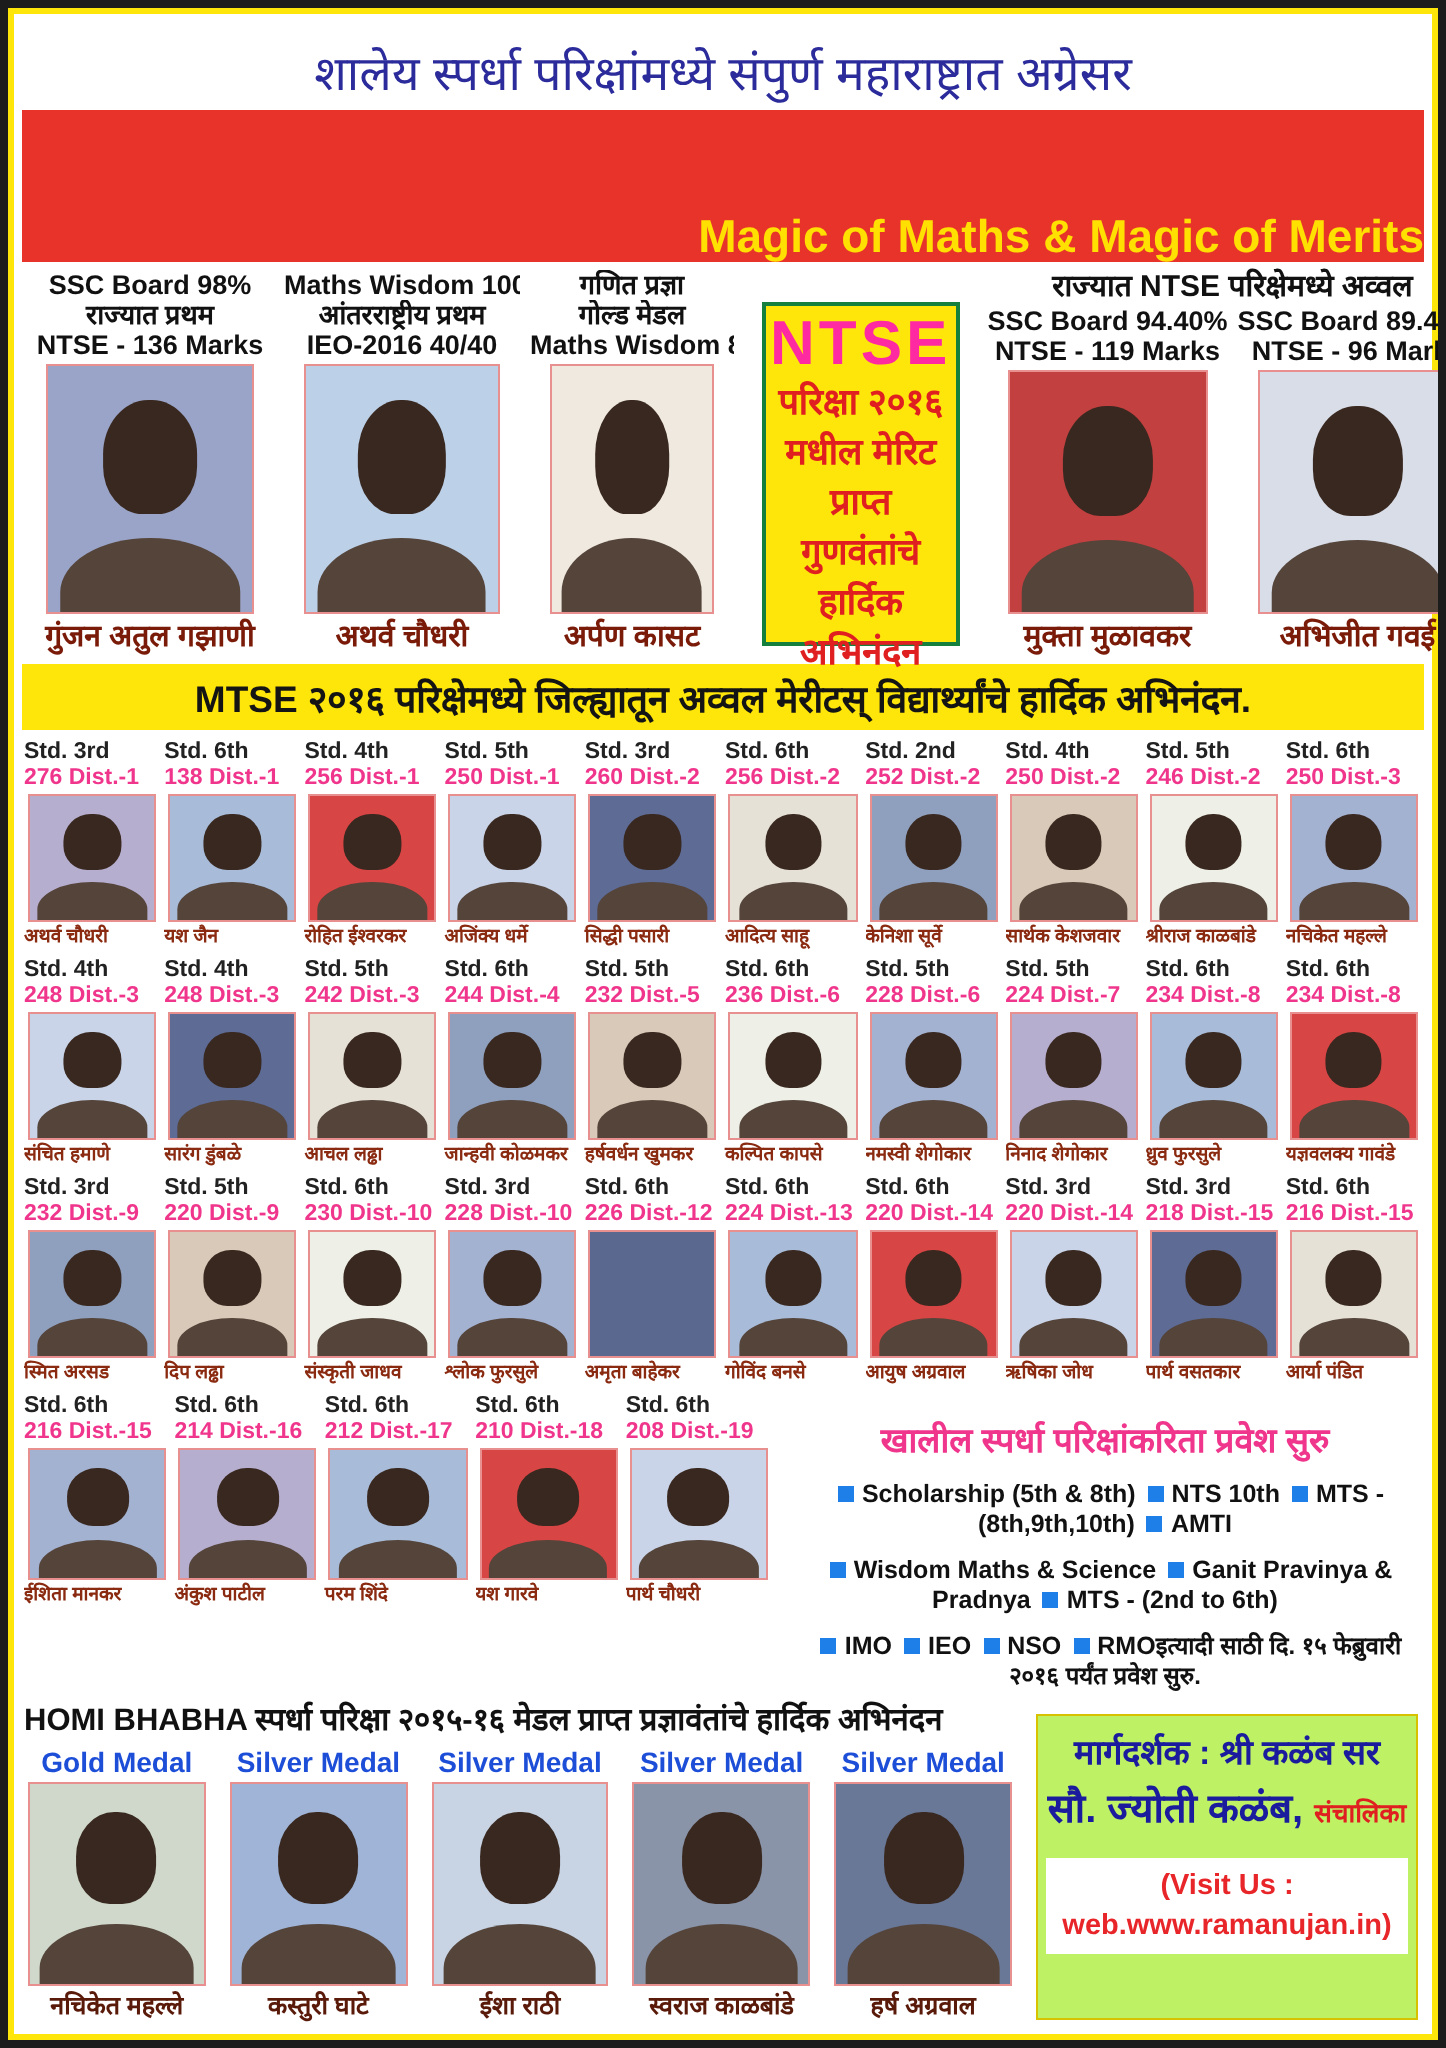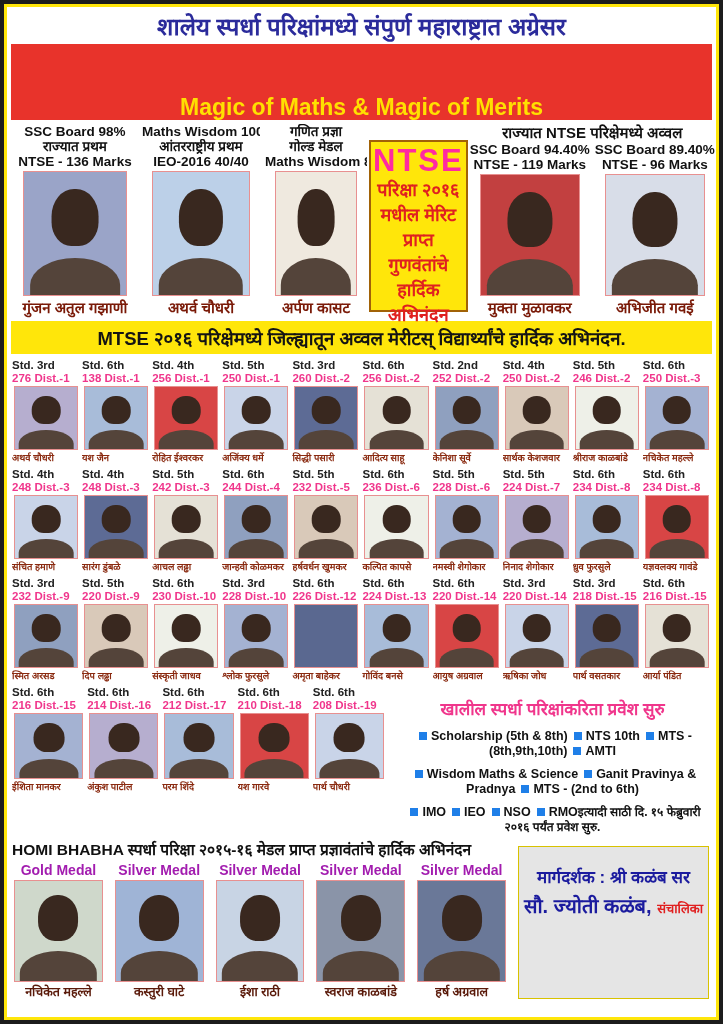--- a/index.html
+++ b/index.html
@@ -1,37 +1,37 @@
 <!DOCTYPE html>
 <html><head>
 <meta charset="utf-8">
 <style>
   html,body{margin:0;padding:0;background:#555;}
   *{box-sizing:border-box;font-family:"Liberation Sans","DejaVu Sans",sans-serif;}
   .poster{width:723px;height:1024px;margin:0 auto;background:#fff;border:4px solid #1c1c1c;
           box-shadow:inset 0 0 0 3px #ffe60a;overflow:hidden;position:relative;padding:3px 5px;}
   
-  .tagline{text-align:center;font-weight:bold;font-size:24px;color:#2b2b9b;padding:7px 0 4px;line-height:26px;}
+  .tagline{text-align:center;font-weight:normal;font-size:24px;color:#2b2b9b;padding:18px 0 4px;line-height:26px;}
   .title-banner{background:#e8332b;margin:0 2px;position:relative;height:76px;text-align:center;}
   .title{color:#fff;font-weight:bold;font-size:45px;line-height:52px;letter-spacing:1px;}
-  .subtitle{position:absolute;bottom:1px;width:100%;color:#ffe000;font-weight:bold;font-size:23px;line-height:23px;}
-  
-  .top-section{display:flex;gap:0;padding:4px 4px 0;height:198px;}
+  .subtitle{position:absolute;bottom:1px;width:100%;color:#ffe000;font-weight:bold;font-size:23px;line-height:23px;text-align:right;}
+  
+  .top-section{display:flex;gap:12px;padding:4px 4px 0;height:198px;}
   .top-card{display:flex;flex-direction:column;text-align:center;}
   .tc1{width:124px}.tc2{width:118px}.tc3{width:102px}
   .cap{font-size:13.5px;font-weight:bold;line-height:15px;color:#111;white-space:nowrap;overflow:hidden;}
   .photo{position:relative;overflow:hidden;border:1px solid #e89090;}
   .photo::before{content:'';position:absolute;left:50%;top:14%;width:46%;height:46%;transform:translateX(-50%);
                  background:#39281f;border-radius:48% 48% 42% 42%;}
   .photo::after{content:'';position:absolute;left:50%;bottom:-14%;width:88%;height:44%;transform:translateX(-50%);
                 background:#54443a;border-radius:50% 50% 0 0;}
   .no-face::before,.no-face::after{display:none;}
   .top-photo{flex:1;margin:2px 10px;}
   .top-name{font-weight:bold;font-size:15px;color:#7a1a08;line-height:20px;white-space:nowrap;}
-  .ntse-box{width:170px;margin:16px 2px 6px;background:#ffe60a;border:2px solid #a16207;text-align:center;padding:2px;}
+  .ntse-box{width:170px;margin:16px 2px 6px;background:#ffe60a;border:2px solid #15803d;text-align:center;padding:2px;}
   .ntse-title{color:#ff2aa2;font-weight:bold;font-size:31px;line-height:34px;letter-spacing:2px;}
   .ntse-line{color:#e02020;font-weight:bold;font-size:18px;line-height:25px;}
   .right-group{flex:1;display:flex;flex-direction:column;}
   .right-header{font-weight:bold;font-size:15px;text-align:center;line-height:18px;color:#111;white-space:nowrap;}
   .right-cards{display:flex;gap:5px;flex:1;}
   .right-cards .top-card{flex:1;}
   
   .mtse-banner{background:#ffe60a;margin:3px 2px;text-align:center;font-weight:bold;font-size:18.5px;
                color:#141414;padding:4px 0;}
   
@@ -50,26 +50,26 @@
   .admissions-header{color:#f0368c;font-weight:bold;font-size:17px;line-height:22px;margin-top:14px;}
   .adm-line{font-size:12.5px;font-weight:bold;color:#111;line-height:15px;margin-top:8px;}
   .sq{display:inline-block;width:8px;height:8px;background:#1f7fe8;margin:0 4px 0 6px;}
   .adm-suffix{font-size:12px;}
   
   .bottom{display:flex;padding:0 3px;margin-top:2px;}
   .homi{width:496px;}
   .homi-heading{font-weight:bold;font-size:15.5px;line-height:20px;color:#111;white-space:nowrap;}
   .homi-cards{display:flex;gap:8px;margin-top:1px;}
   .homi-card{flex:1;text-align:center;}
-  .medal{font-weight:bold;font-size:14px;line-height:18px;color:#a21caf;}
+  .medal{font-weight:bold;font-size:14px;line-height:18px;color:#1d4ed8;}
   .homi-photo{height:102px;margin:1px 2px;}
   .homi-name{font-weight:bold;font-size:12.5px;line-height:18px;color:#5a1a0a;white-space:nowrap;}
   
-  .contact{flex:1;margin:6px 2px 2px 10px;background:#e5e5e5;border:1px solid #d8c200;text-align:center;
-           padding:20px 4px 0;display:flex;flex-direction:column;}
+  .contact{flex:1;margin:6px 2px 2px 10px;background:#bef264;border:1px solid #d8c200;text-align:center;
+           padding:8px 4px 0;display:flex;flex-direction:column;}
   .guide{color:#1b1b9e;font-weight:bold;font-size:17px;line-height:22px;}
   .badge-wrap{margin:5px 0;}
   .contact-badge{background:#1b1b9e;color:#ffe60a;display:inline-block;font-weight:bold;font-size:12px;padding:2px 7px;}
   .director{color:#1b1b9e;font-weight:bold;font-size:20px;line-height:26px;margin-top:4px;}
   .director-title{color:#e02020;font-size:13px;font-weight:bold;}
   .address{color:#8a1a0a;font-weight:bold;font-size:14px;line-height:20px;margin-top:8px;white-space:nowrap;}
   .visit{background:#fff;color:#e8262a;font-weight:bold;font-size:14.5px;line-height:20px;padding:4px 0;margin-top:9px;}
 </style>
 </head>
 <body>
@@ -397,16 +397,17 @@
             <div class="homi-name">हर्ष अग्रवाल</div>
           </div>
         </div>
     </div>
     <div class="contact">
       <div class="guide">मार्गदर्शक : श्री कळंब सर</div>
       <div class="director">
         <span>सौ. ज्योती कळंब,</span>
         <span class="director-title">संचालिका</span>
       </div>
+      <div class="visit">(Visit Us : web.www.ramanujan.in)</div>
     </div>
   </div>
 
 </div>
 
 </body></html>

